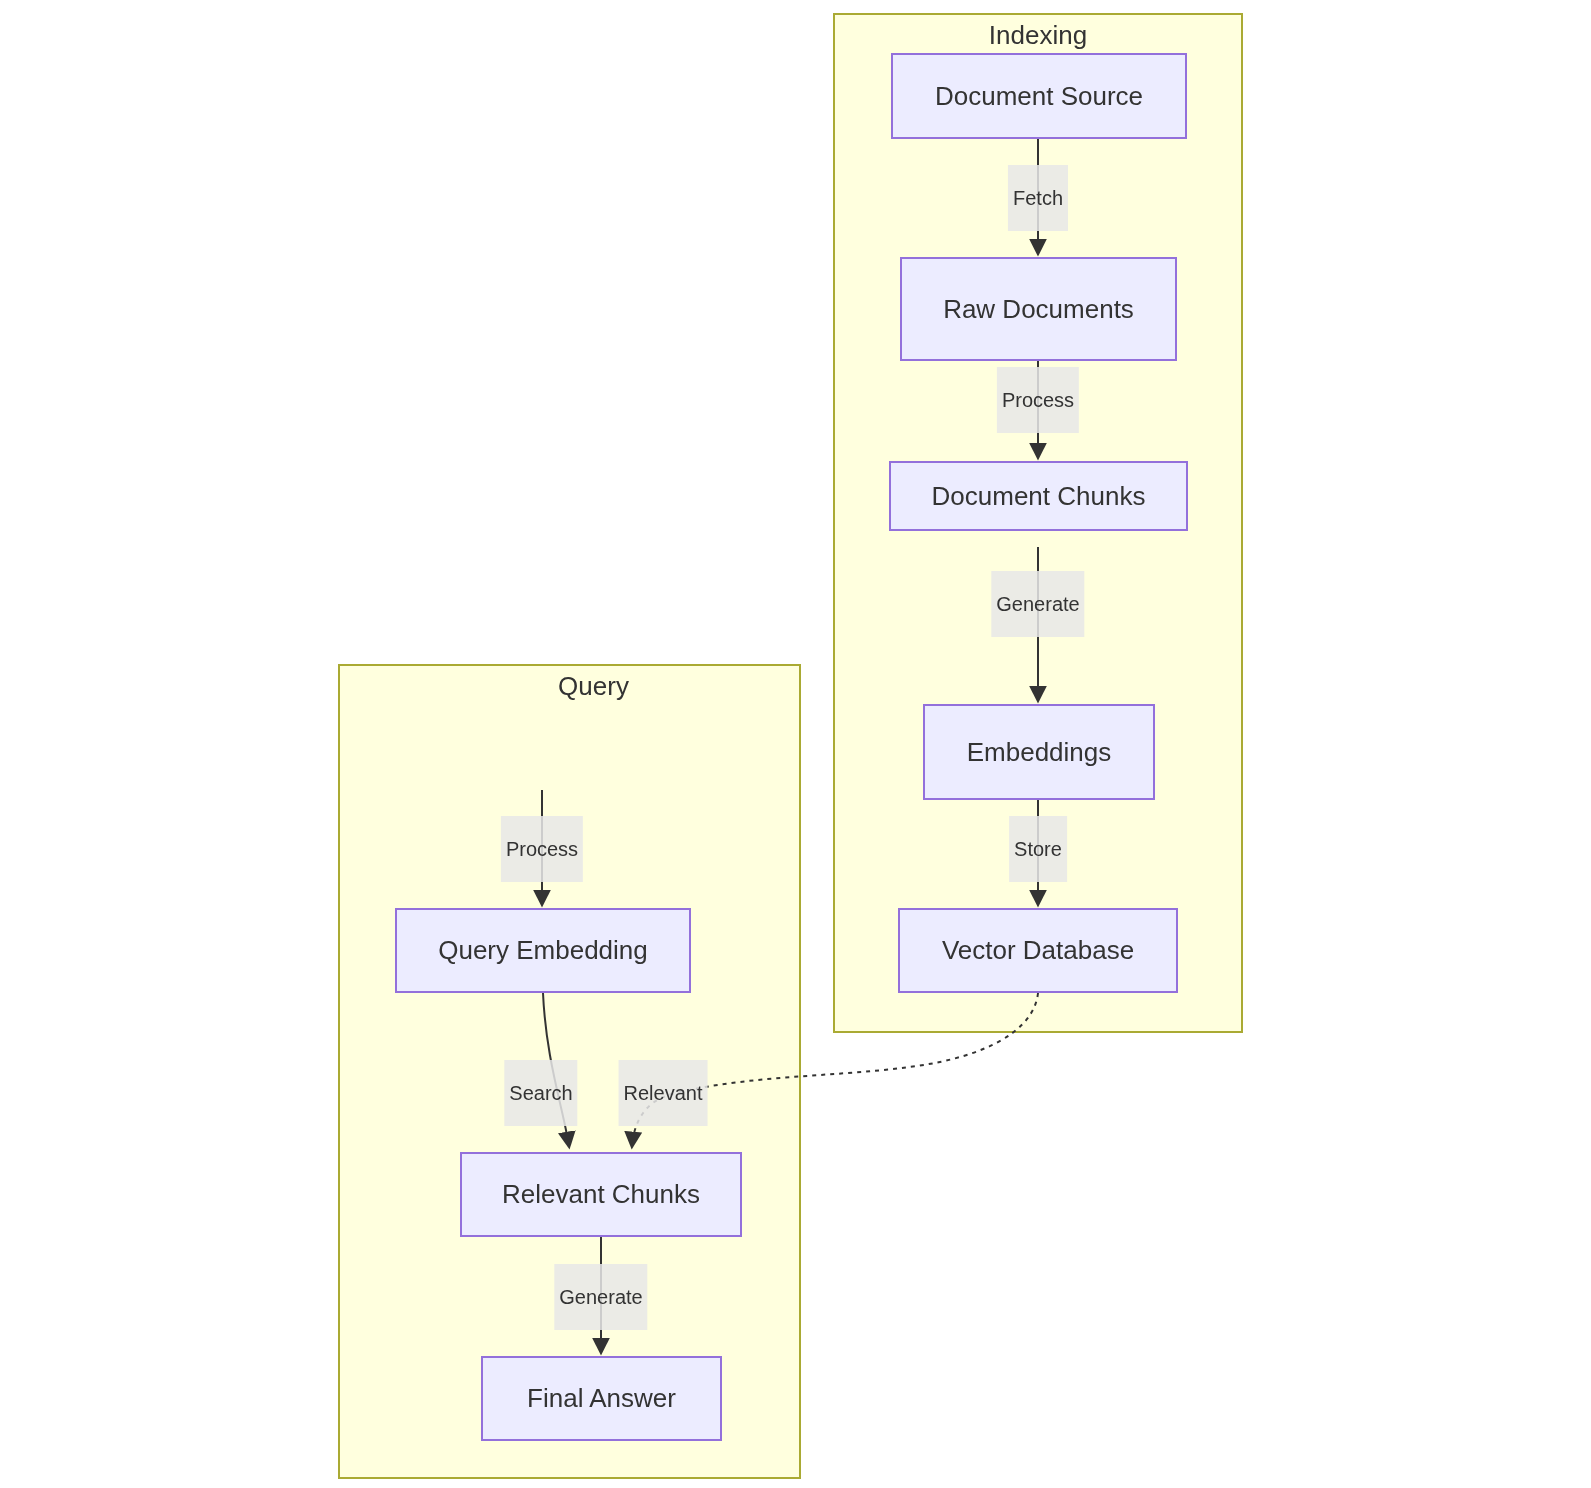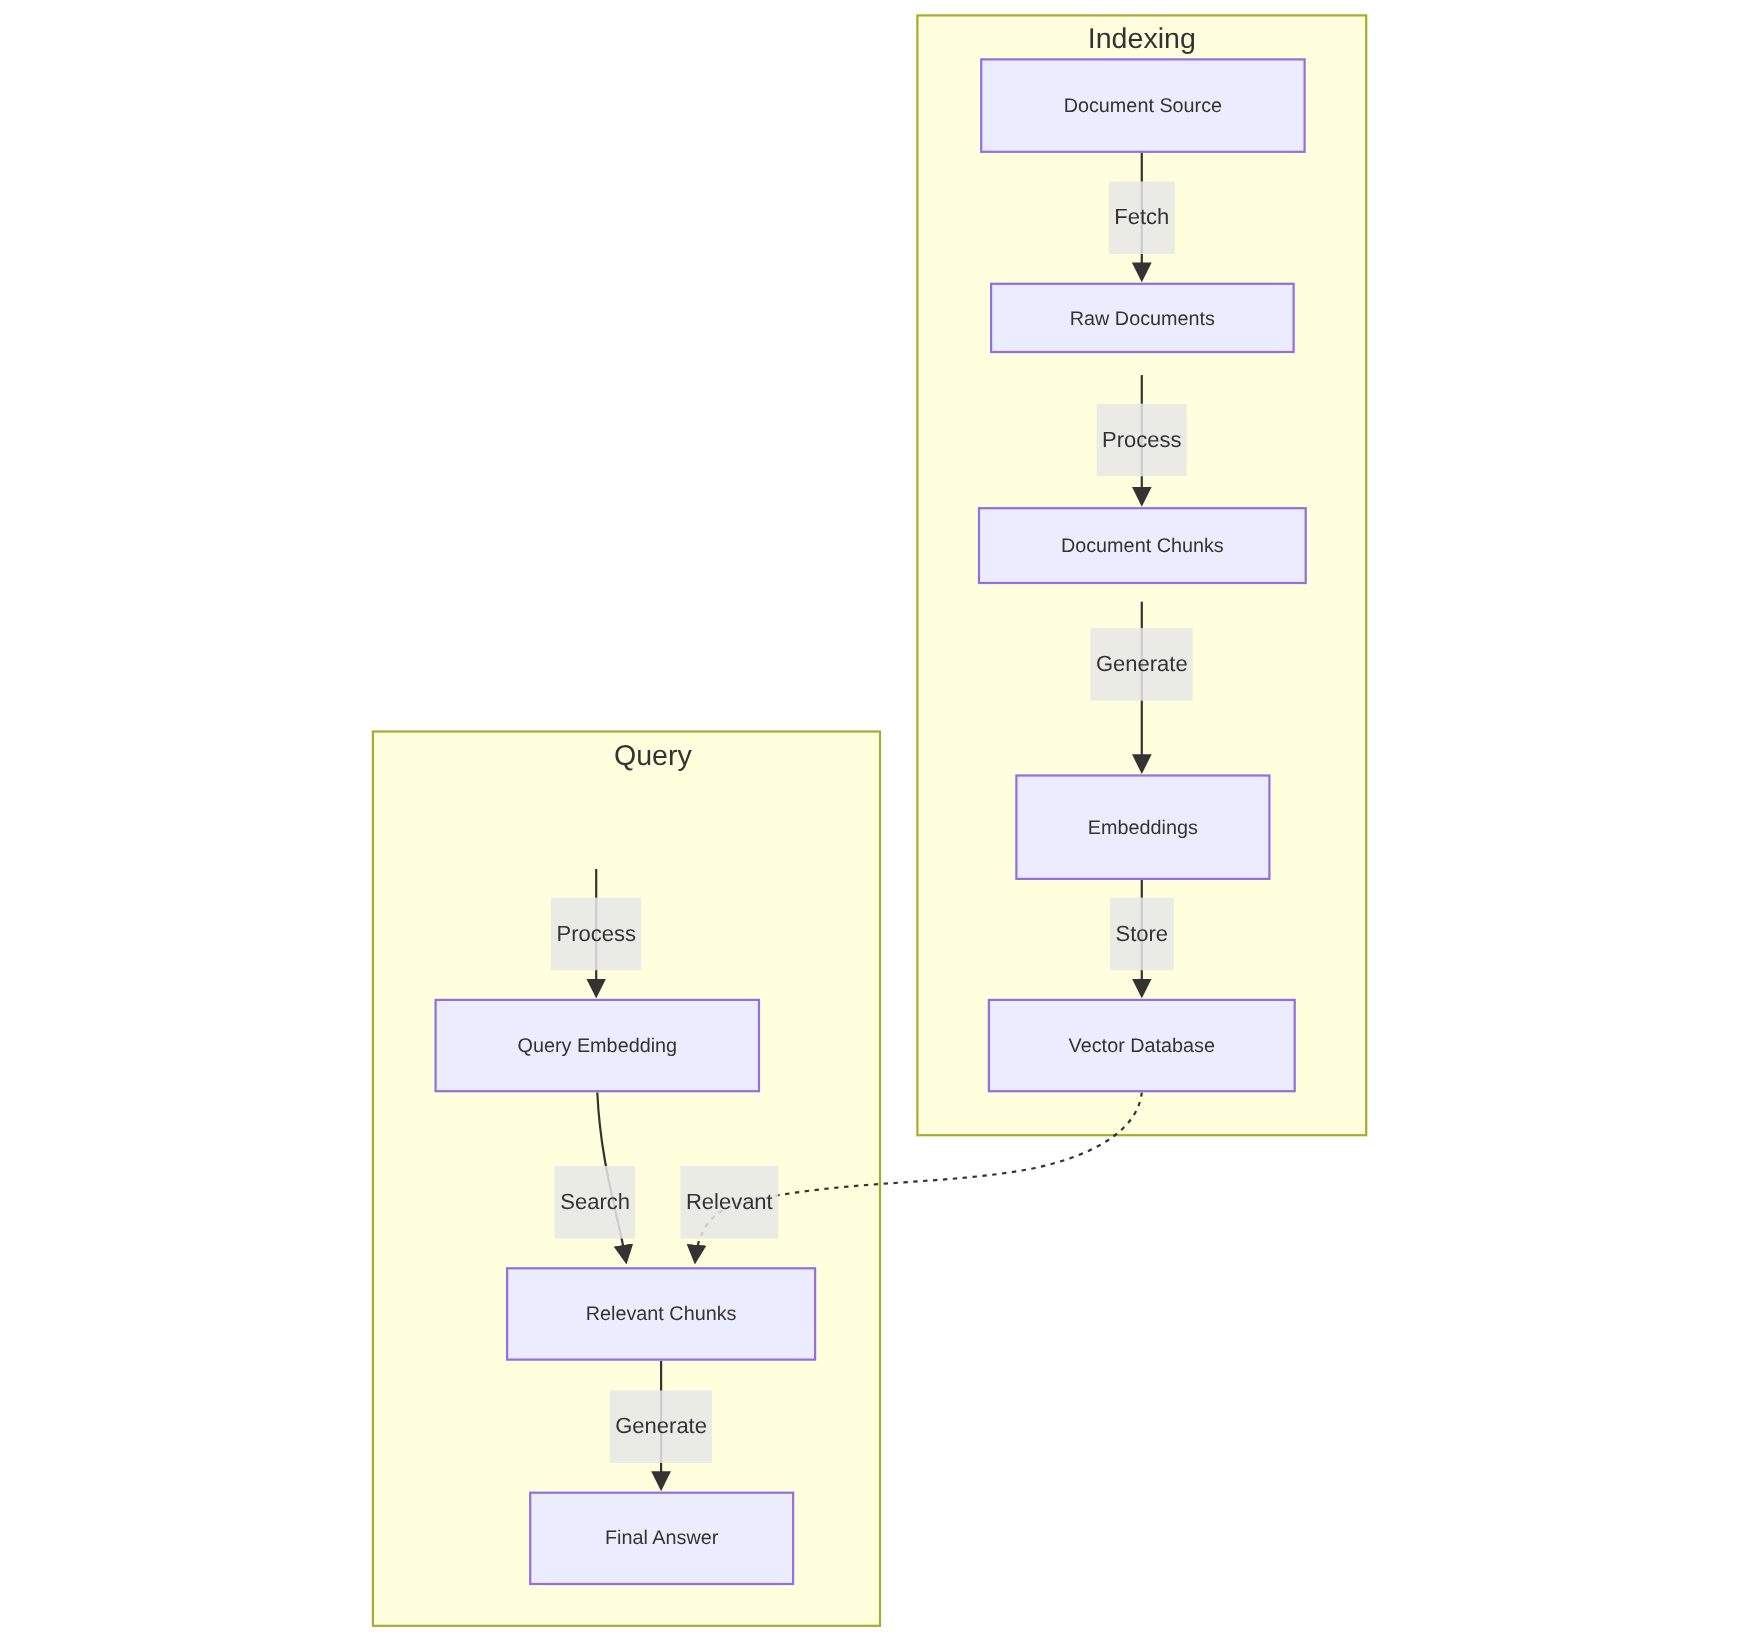--- a/index.html
+++ b/index.html
@@ -28,21 +28,21 @@
     color:var(--text);
     z-index:1;
   }
   .edges{position:absolute; left:0; top:0; z-index:2;}
   .node{
     position:absolute;
     background:var(--node-fill);
     border:2px solid var(--node-border);
     box-sizing:border-box;
     display:flex; align-items:center; justify-content:center;
-    font-size:18px;
+    font-size:26px;
     color:var(--text);
     z-index:3;
   }
   .edge-label{
     position:absolute;
     transform:translate(-50%,-50%);
     background:rgba(232,232,232,0.85);
     padding:20px 5px;
     font-size:20px;
     line-height:1.3;
@@ -72,21 +72,21 @@
     <path d="M1038,341 L1038,457" fill="none" stroke="#333333" stroke-width="2" marker-end="url(#arrow)"></path>
     <path d="M1038,547 L1038,700" fill="none" stroke="#333333" stroke-width="2" marker-end="url(#arrow)"></path>
     <path d="M1038,790 L1038,904" fill="none" stroke="#333333" stroke-width="2" marker-end="url(#arrow)"></path>
     <path d="M542,790 L542,904" fill="none" stroke="#333333" stroke-width="2" marker-end="url(#arrow)"></path>
     <path d="M543,993 C546,1060 563,1108 569,1146" fill="none" stroke="#333333" stroke-width="2" marker-end="url(#arrow)"></path>
     <path d="M1038,993 C1035,1022 1005,1048 940,1062 C860,1078 760,1072 672,1094 C645,1101 634,1122 632,1146" fill="none" stroke="#333333" stroke-width="2" stroke-dasharray="4 5" marker-end="url(#arrow)"></path>
     <path d="M601,1237 L601,1352" fill="none" stroke="#333333" stroke-width="2" marker-end="url(#arrow)"></path>
   </svg>
 
   <div class="node" style="left:891px; top:53px; width:296px; height:86px;">Document Source</div>
-  <div class="node" style="left:900px; top:257px; width:277px; height:64px;">Raw Documents</div>
+  <div class="node" style="left:900px; top:257px; width:277px; height:104px;">Raw Documents</div>
   <div class="node" style="left:889px; top:461px; width:299px; height:70px;">Document Chunks</div>
   <div class="node" style="left:923px; top:704px; width:232px; height:96px;">Embeddings</div>
   <div class="node" style="left:898px; top:908px; width:280px; height:85px;">Vector Database</div>
 
   <div class="node" style="left:395px; top:908px; width:296px; height:85px;">Query Embedding</div>
   <div class="node" style="left:460px; top:1152px; width:282px; height:85px;">Relevant Chunks</div>
   <div class="node" style="left:481px; top:1356px; width:241px; height:85px;">Final Answer</div>
 
   <div class="edge-label" style="left:1038px; top:198px;">Fetch</div>
   <div class="edge-label" style="left:1038px; top:400px;">Process</div>

